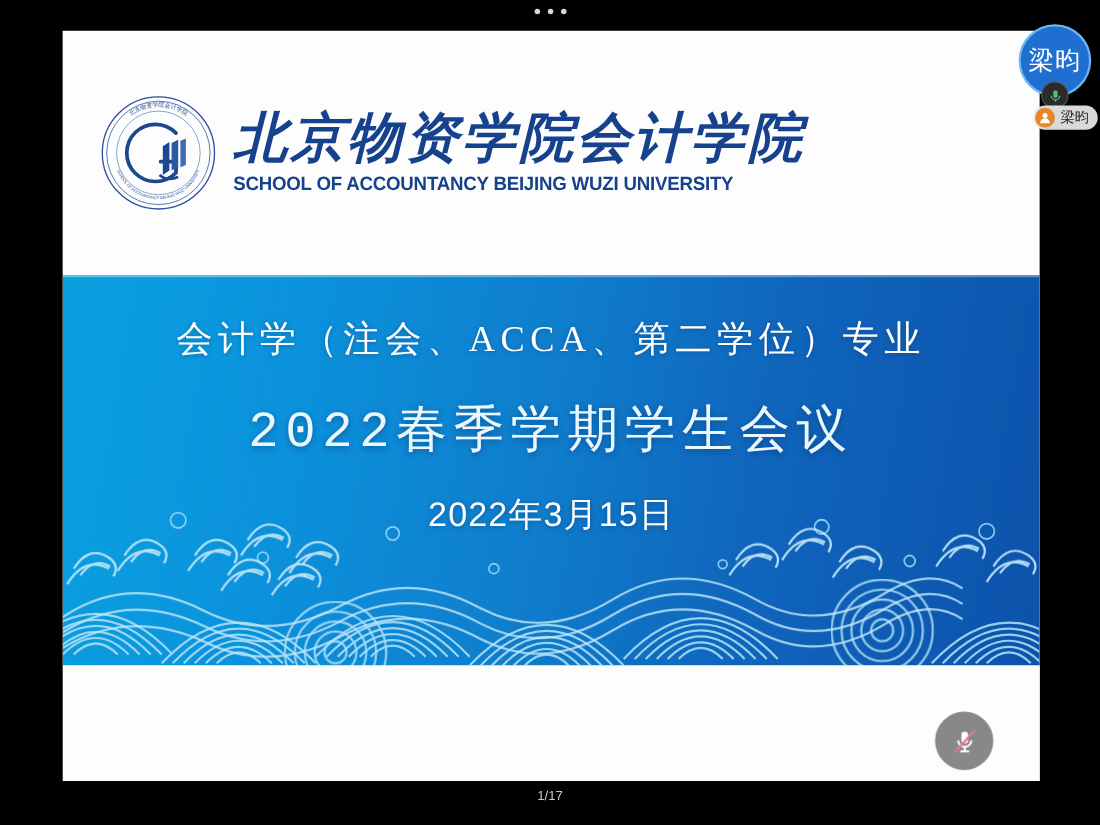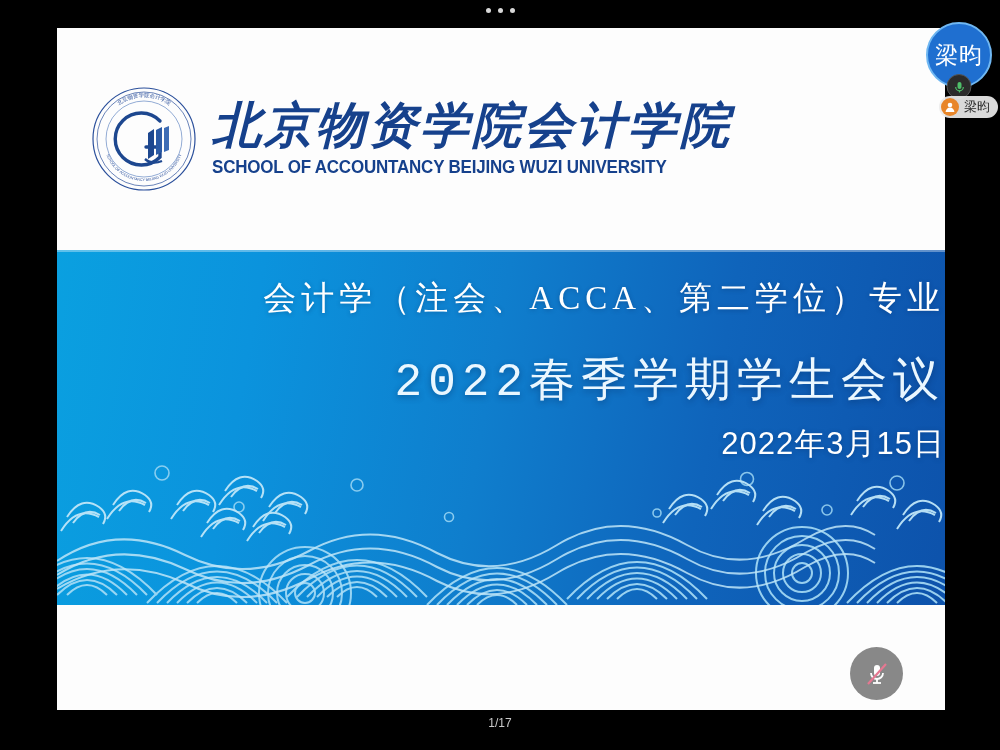--- a/index.html
+++ b/index.html
@@ -55,38 +55,38 @@
     background:linear-gradient(100deg,#0aa0e0 0%,#0b93dd 22%,#0f7ecd 48%,#0f64bb 72%,#0d52ab 100%);
     overflow:hidden;
   }
   .band .topline{
     position:absolute; left:0; top:0; width:100%; height:2px;
     background:rgba(255,255,255,.35);
   }
   .waves{ position:absolute; left:0; bottom:0; width:888px; height:140px; }
   .bubbles{ position:absolute; left:0; bottom:70px; width:888px; height:80px; }
 
-  .band-text{ position:relative; z-index:4; padding-top:26px; text-align:right; }
+  .band-text{ position:relative; z-index:4; padding-top:36px; text-align:center; }
   .line1{
     font-family:"Liberation Serif","DejaVu Serif",serif;
     font-size:33px; color:#ffffff; letter-spacing:5px;
     text-shadow:0 1px 4px rgba(0,40,90,.35);
     white-space:nowrap;
   }
   .line2{
     font-family:Liberation Mono, monospace;
     font-size:46px; color:#eaf7ff; letter-spacing:6px;
     margin-top:28px;
     text-shadow:0 2px 6px rgba(0,40,90,.45);
     white-space:nowrap;
   }
   .line3{
     font-family:"Liberation Sans","DejaVu Sans",sans-serif;
     font-size:31px; color:#ffffff; letter-spacing:1px;
-    margin-top:12px;
+    margin-top:26px;
     text-shadow:0 1px 5px rgba(0,40,90,.4);
     white-space:nowrap;
   }
 
   
   .ftr{
     position:absolute; left:0; top:577px; width:888px; height:105px;
     background:#fdfdfd;
   }
 

